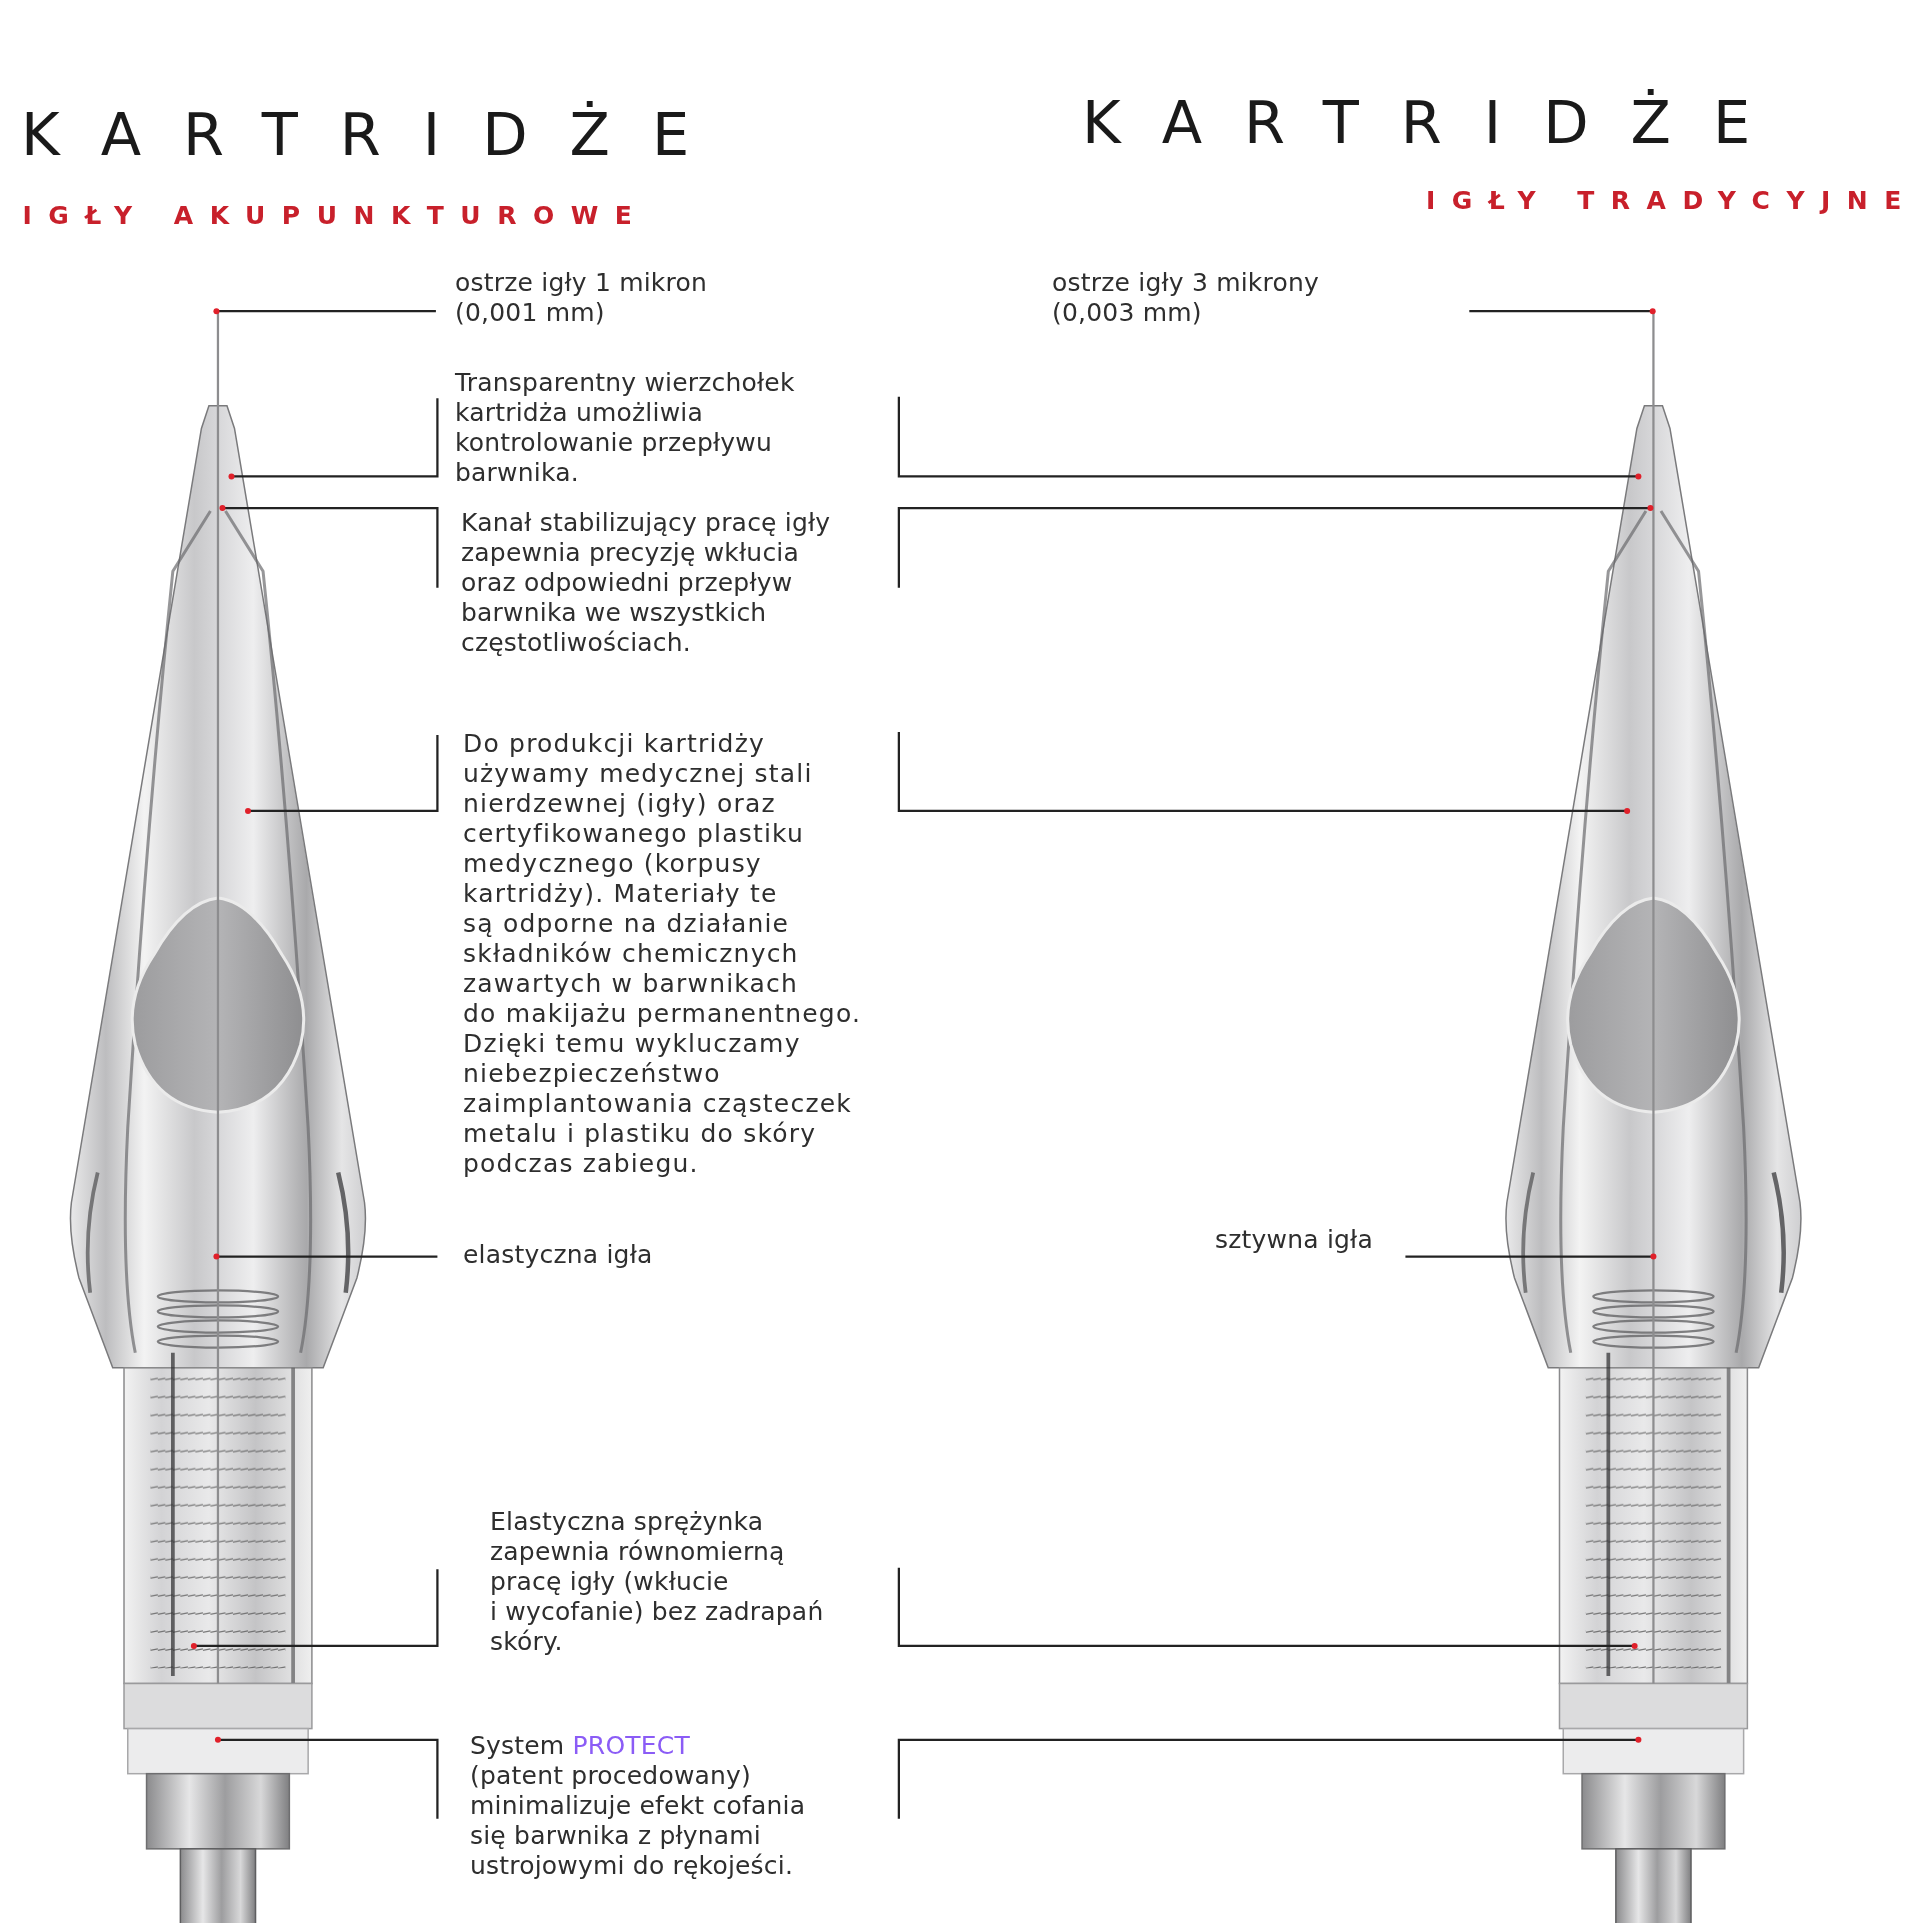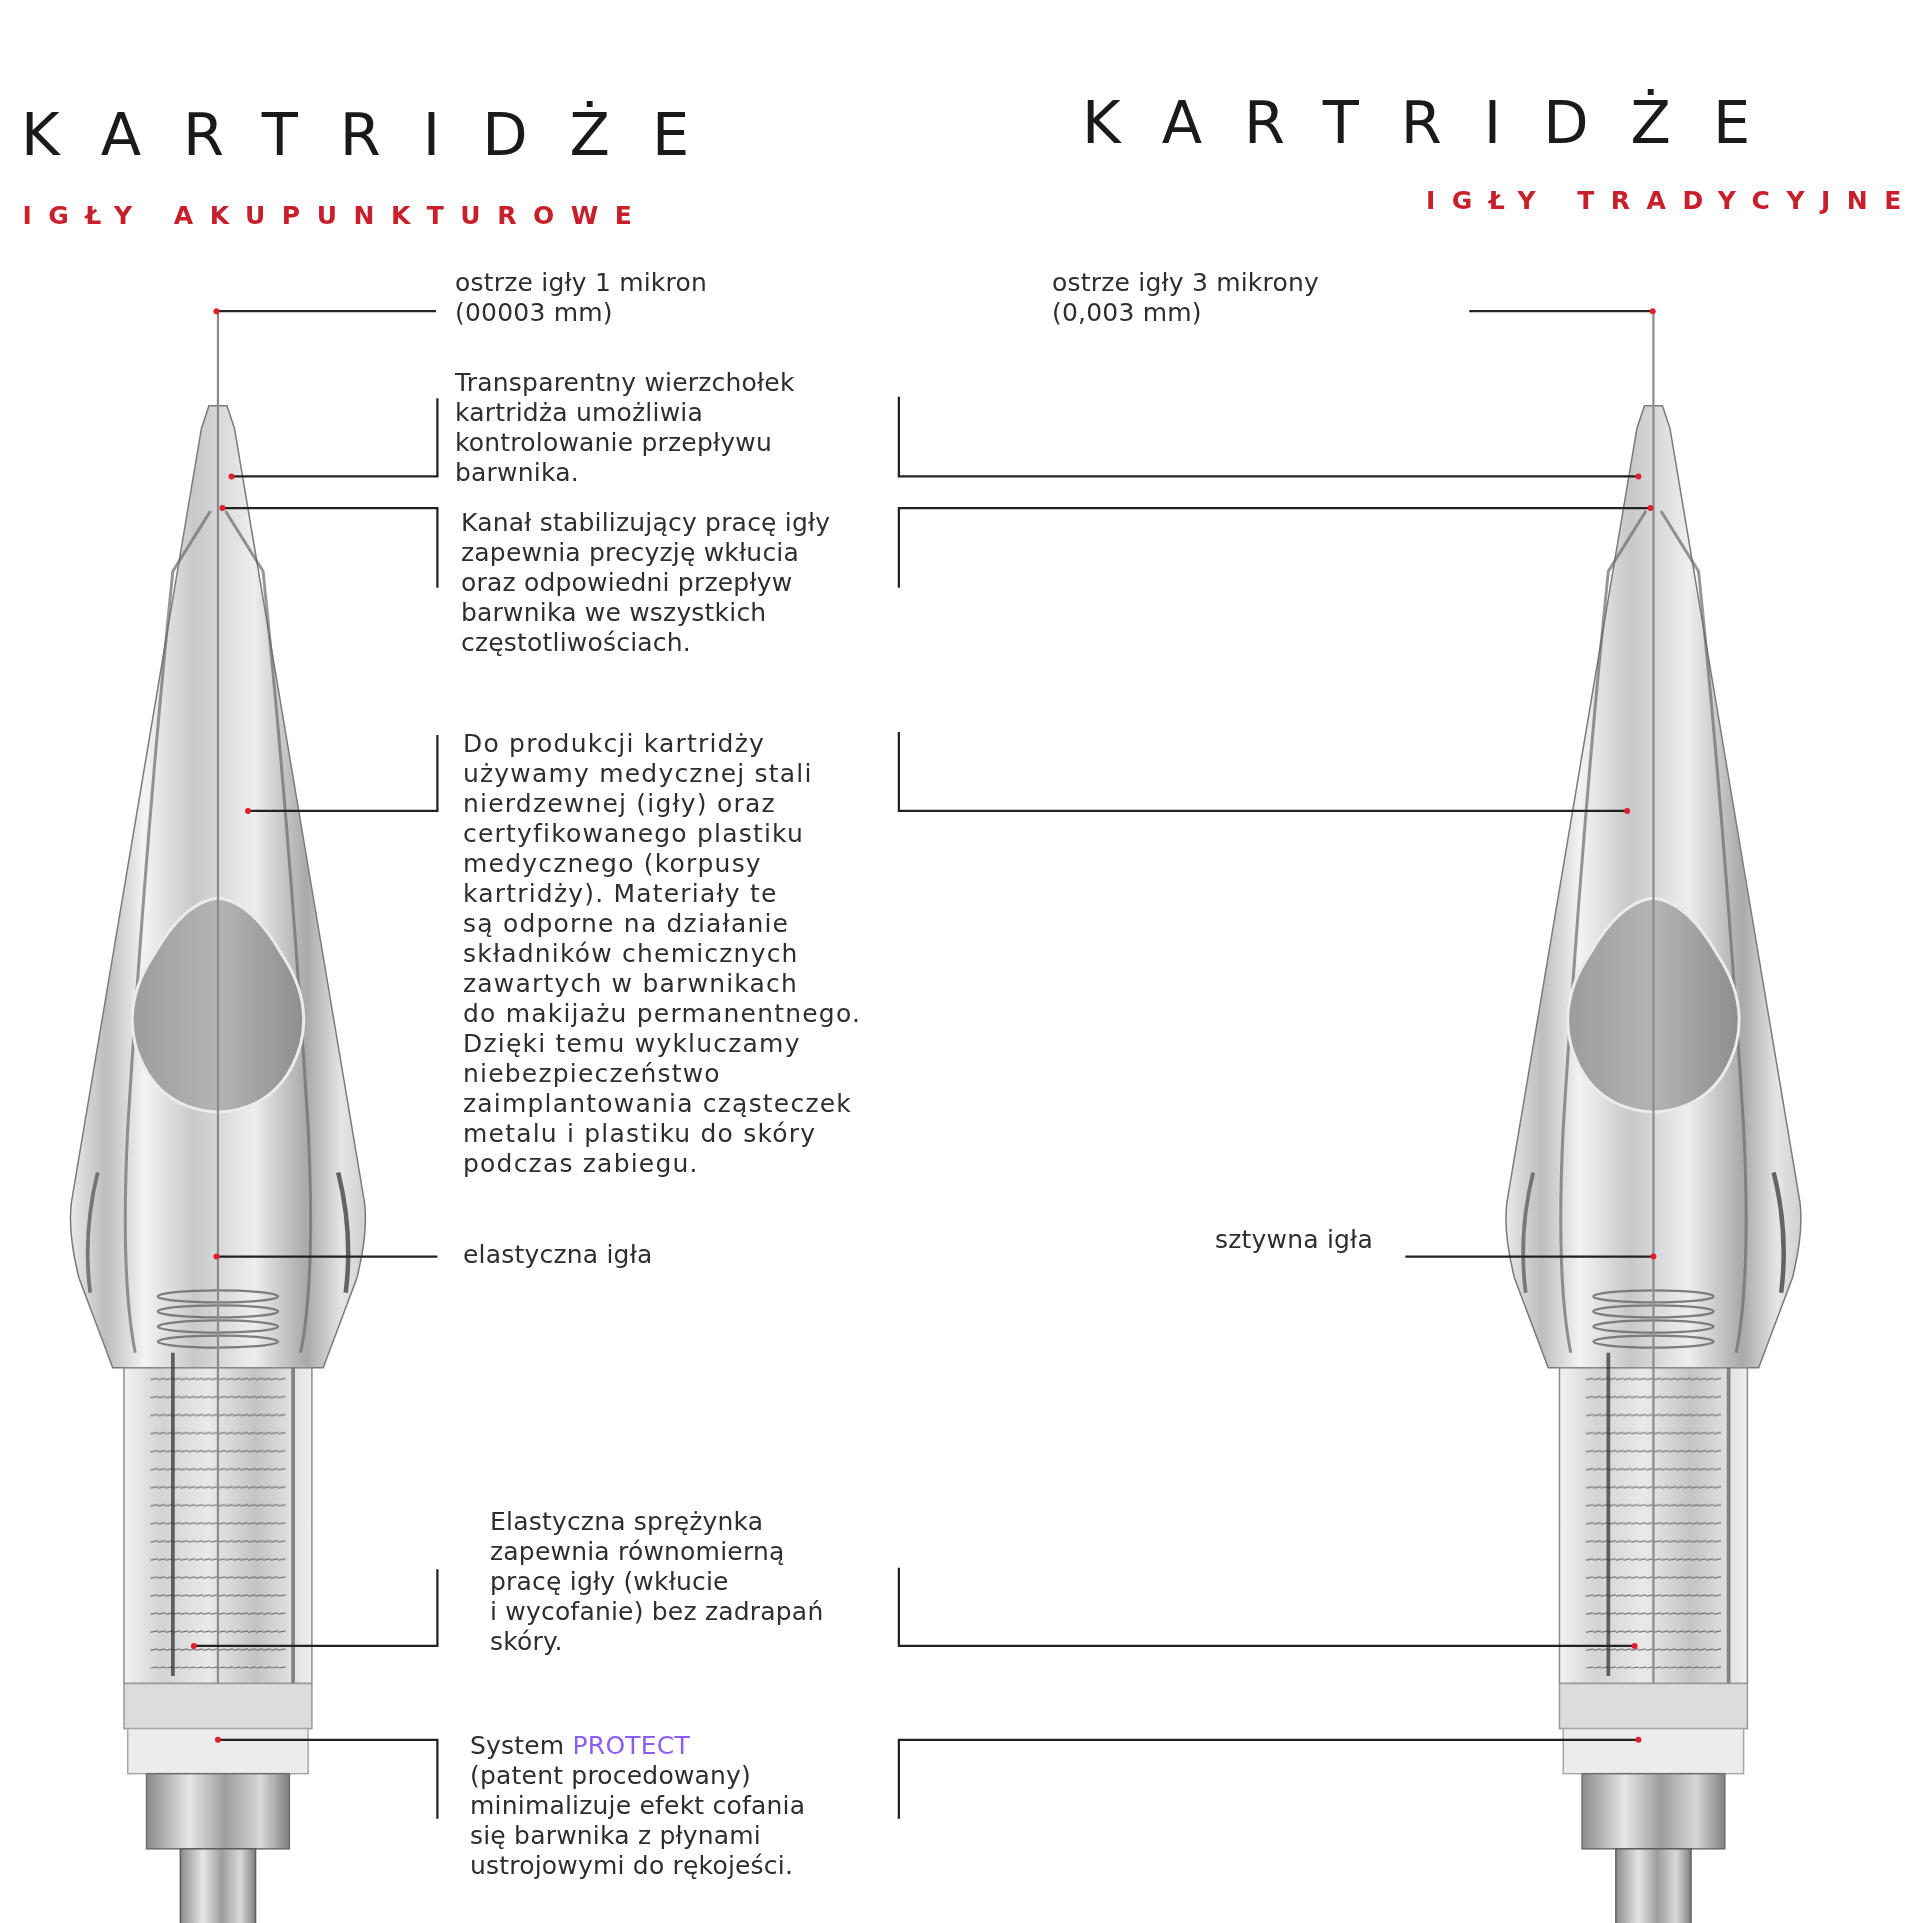--- a/index.html
+++ b/index.html
@@ -133,21 +133,21 @@
   </g>
 </svg>
 
 <div class="abs title" style="left:21px; top:105px;">KARTRIDŻE</div>
 <div class="abs subtitle" style="left:22.5px; top:203px;">IGŁY AKUPUNKTUROWE</div>
 
 <div class="abs title" style="left:1082px; top:93px;">KARTRIDŻE</div>
 <div class="abs subtitle" style="left:1414px; top:188px;margin-left:12px;">IGŁY TRADYCYJNE</div>
 
 <div class="abs callout red" style="left:455px; top:268px;">ostrze igły 1 mikron
-(00003 mm)</div>
+(0,001 mm)</div>
 <div class="abs callout" style="left:455px; top:368px;">Transparentny wierzchołek
 kartridża umożliwia
 kontrolowanie przepływu
 barwnika.</div>
 <div class="abs callout" style="left:461px; top:508px;">Kanał stabilizujący pracę igły
 zapewnia precyzję wkłucia
 oraz odpowiedni przepływ
 barwnika we wszystkich
 częstotliwościach.</div>
 <div class="abs callout wide" style="left:463px; top:729px;">Do produkcji kartridży

